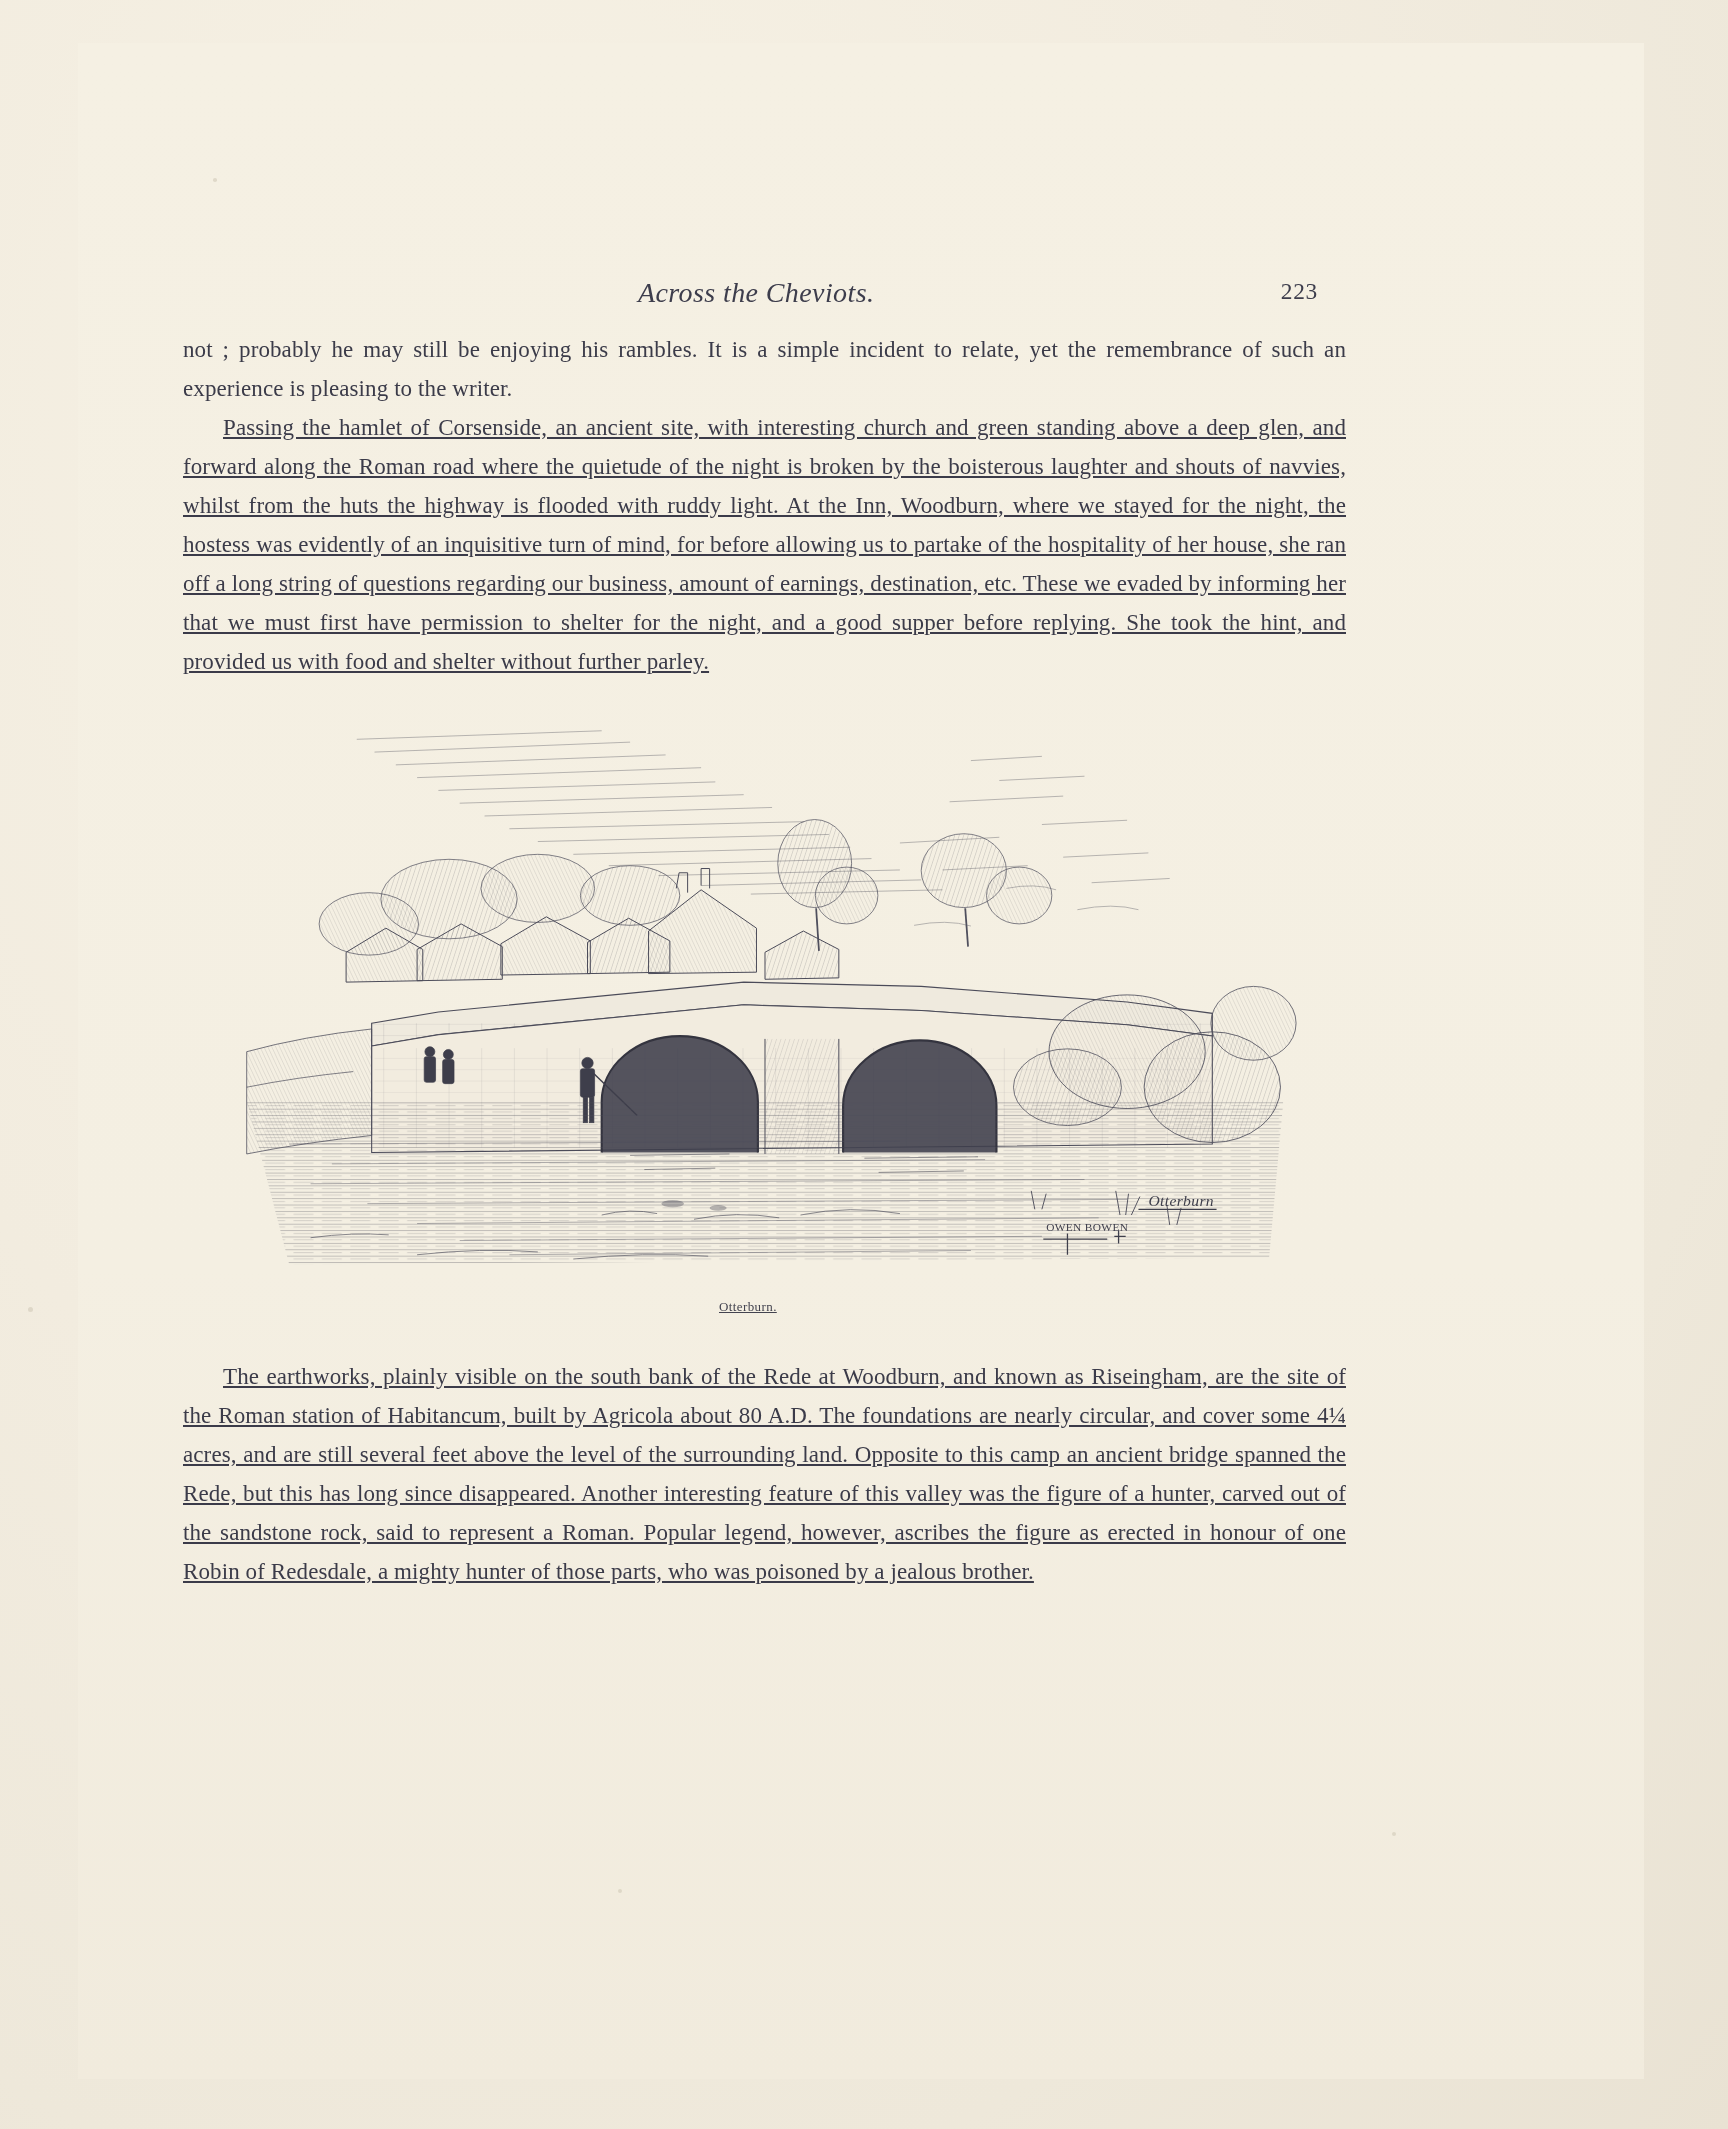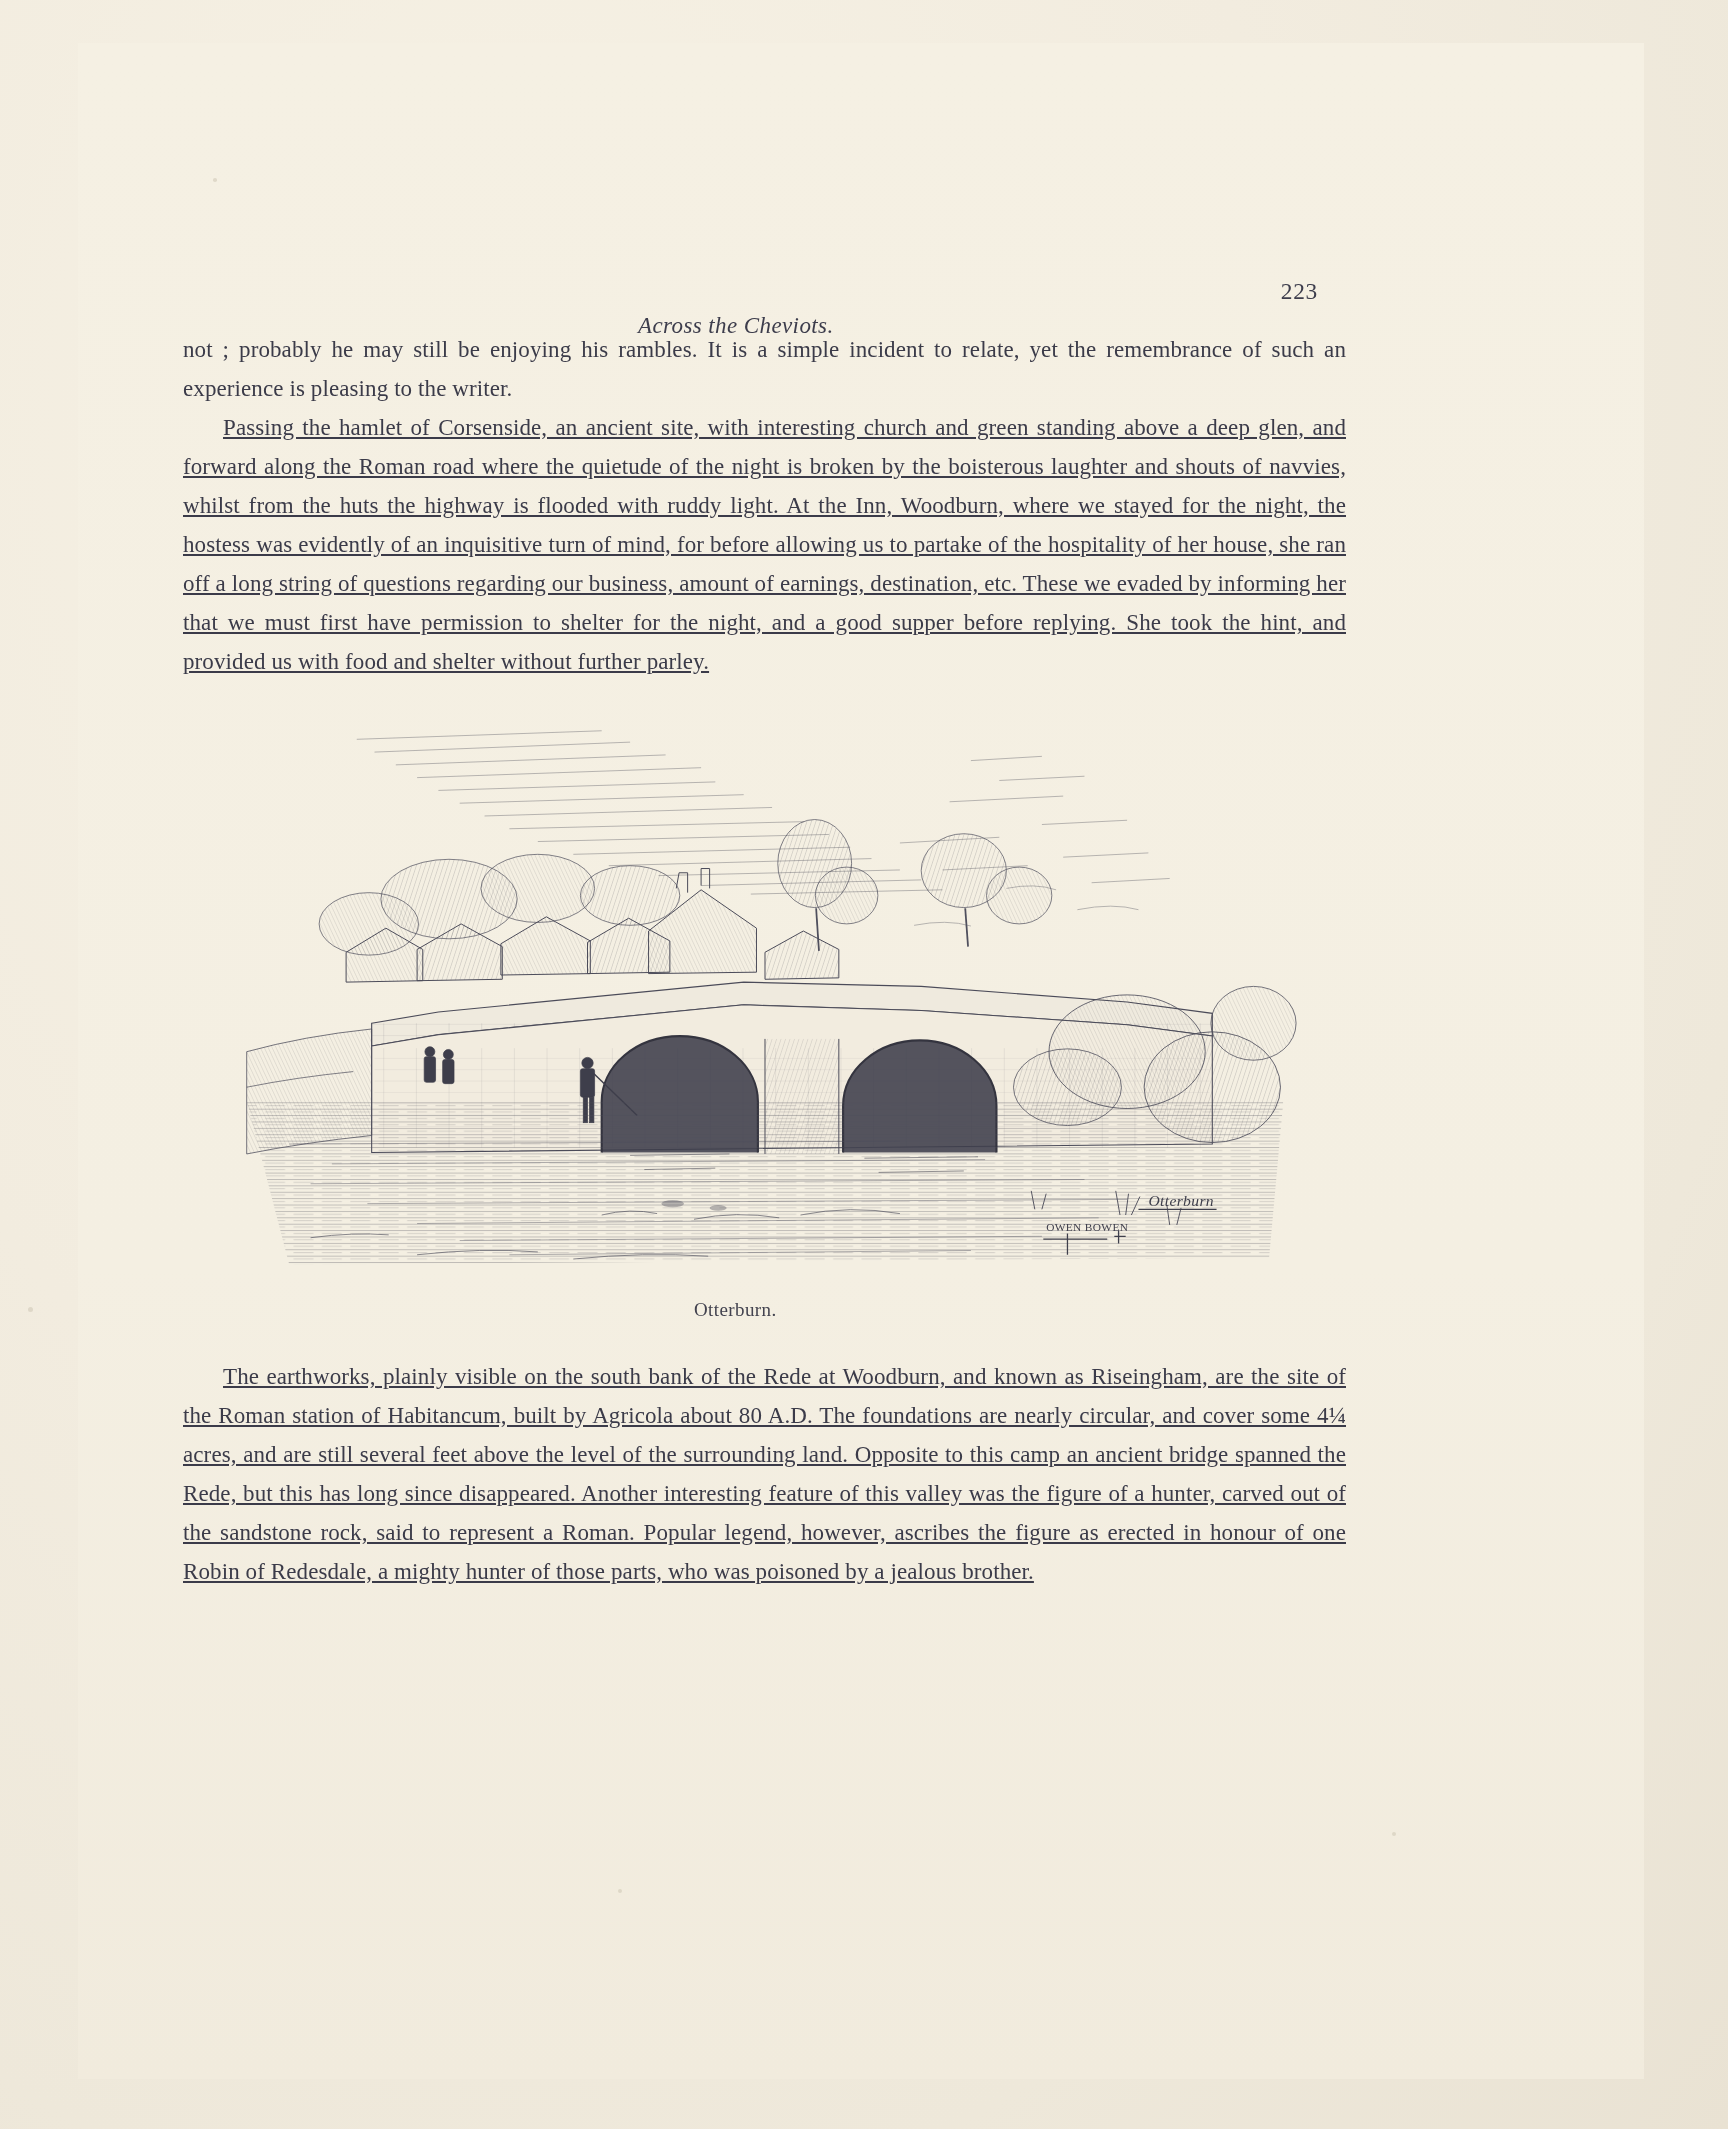--- a/index.html
+++ b/index.html
@@ -54,24 +54,23 @@
   .running-head {
     position: relative;
     height: 37px;
     margin-bottom: 15.6px;
   }
   .rh-title {
     position: absolute;
     left: 455px;
     top: 0;
     font-style: italic;
-    font-size: 23px;
+    font-size: 28px;
     letter-spacing: 0.4px;
     color: #3d3d4c;
-    margin-top: 36px;
   }
   .rh-page {
     position: absolute;
     right: 28px;
     top: 1.4px;
     font-size: 23.4px;
     color: #3d3d4c;
     letter-spacing: 0.7px;
   }
 
@@ -96,25 +95,26 @@
   }
   .engraving {
     position: absolute;
     left: 21px;
     top: 0;
     width: 1122px;
     height: 568px;
   }
   .fig-caption {
     position: absolute;
-    left: 511px;
+    left: 536px;
     top: 581px;
-    font-size: 19px;
+    font-size: 13px;
     letter-spacing: 0.4px;
     color: #43434f;
+    text-decoration: underline;
   }
 
   .after-figure { margin-top: 24px; }
 </style>
 </head>
 <body>
 
 <div class="page">
   <div class="paper-inner"></div>
 

